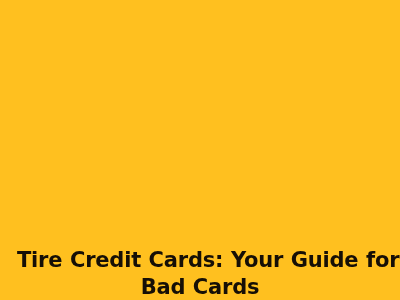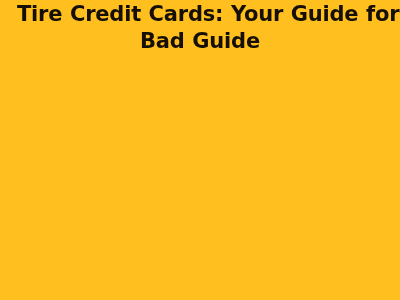--- a/index.html
+++ b/index.html
@@ -16,21 +16,21 @@
 
   .card {
     position: relative;
     box-sizing: border-box;
     width: 400px;
     height: 300px;
     background: #FFC01F;
     display: flex;
     flex-direction: column;
     align-items: center;
-    justify-content: flex-start;
+    justify-content: flex-end;
     padding: 0 16px;
   }
 
   .headline {
     margin: 0;
     width: 366px;
     text-align: center;
     color: #160F06;
     font-family: "DejaVu Sans", "Liberation Sans", sans-serif;
     font-weight: 700;
@@ -48,15 +48,15 @@
   .headline .line-2 {
     white-space: nowrap;
   }
 </style>
 </head>
 <body>
 
 <div class="card" style="background: rgb(255, 192, 31);">
   <h1 class="headline" style="color: rgb(22, 15, 6);">
     <span class="line line-1">Tire Credit Cards: Your Guide for</span>
-    <span class="line line-2">Bad Guide</span>
+    <span class="line line-2">Bad Cards</span>
   </h1>
 </div>
 
 </body></html>

